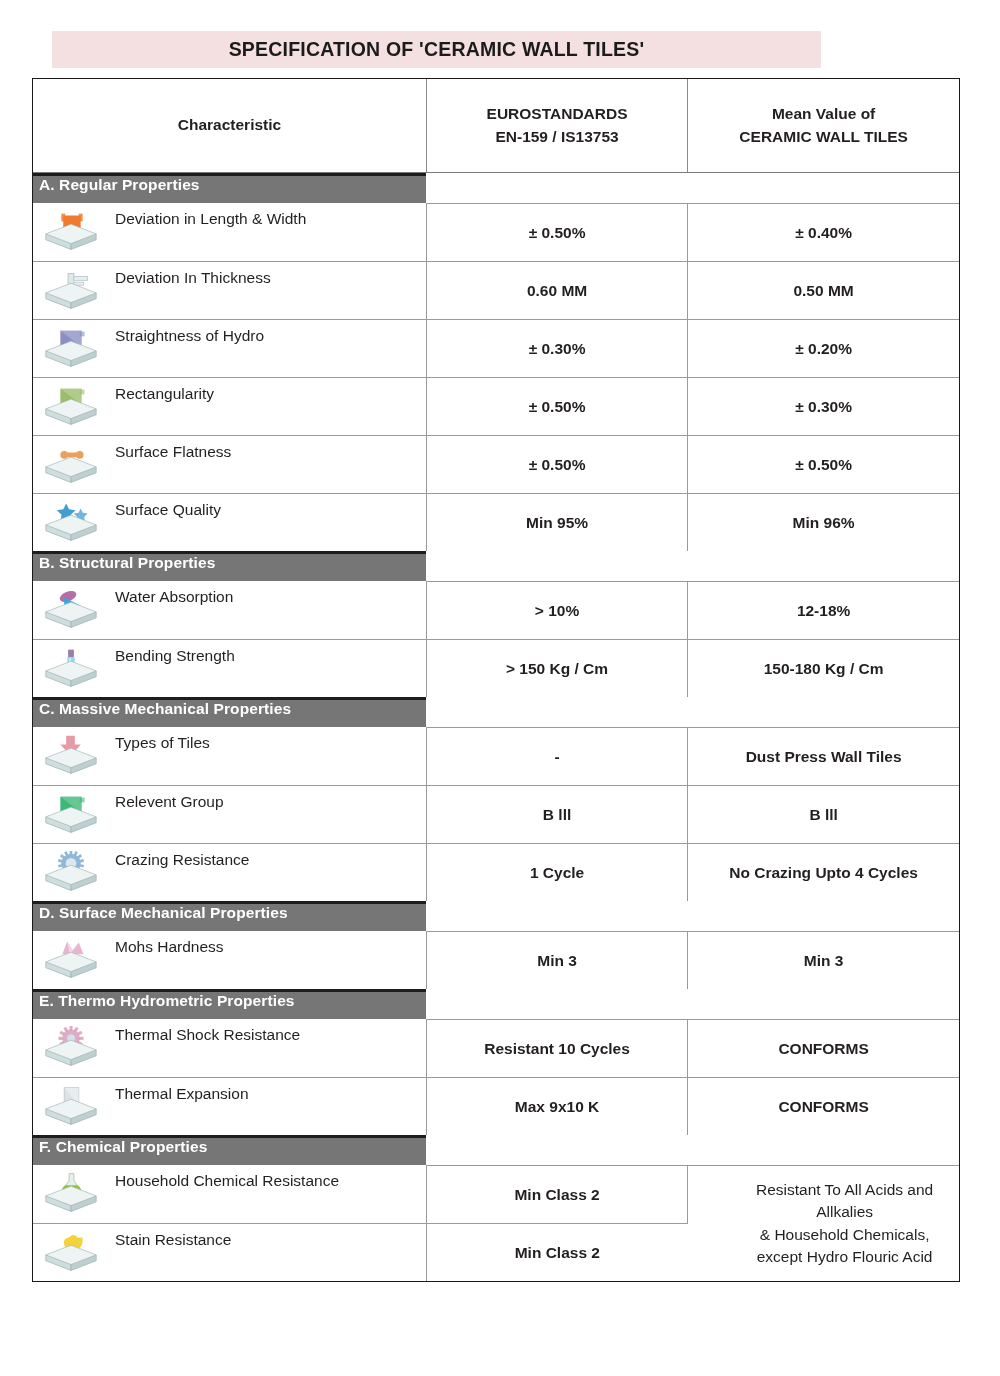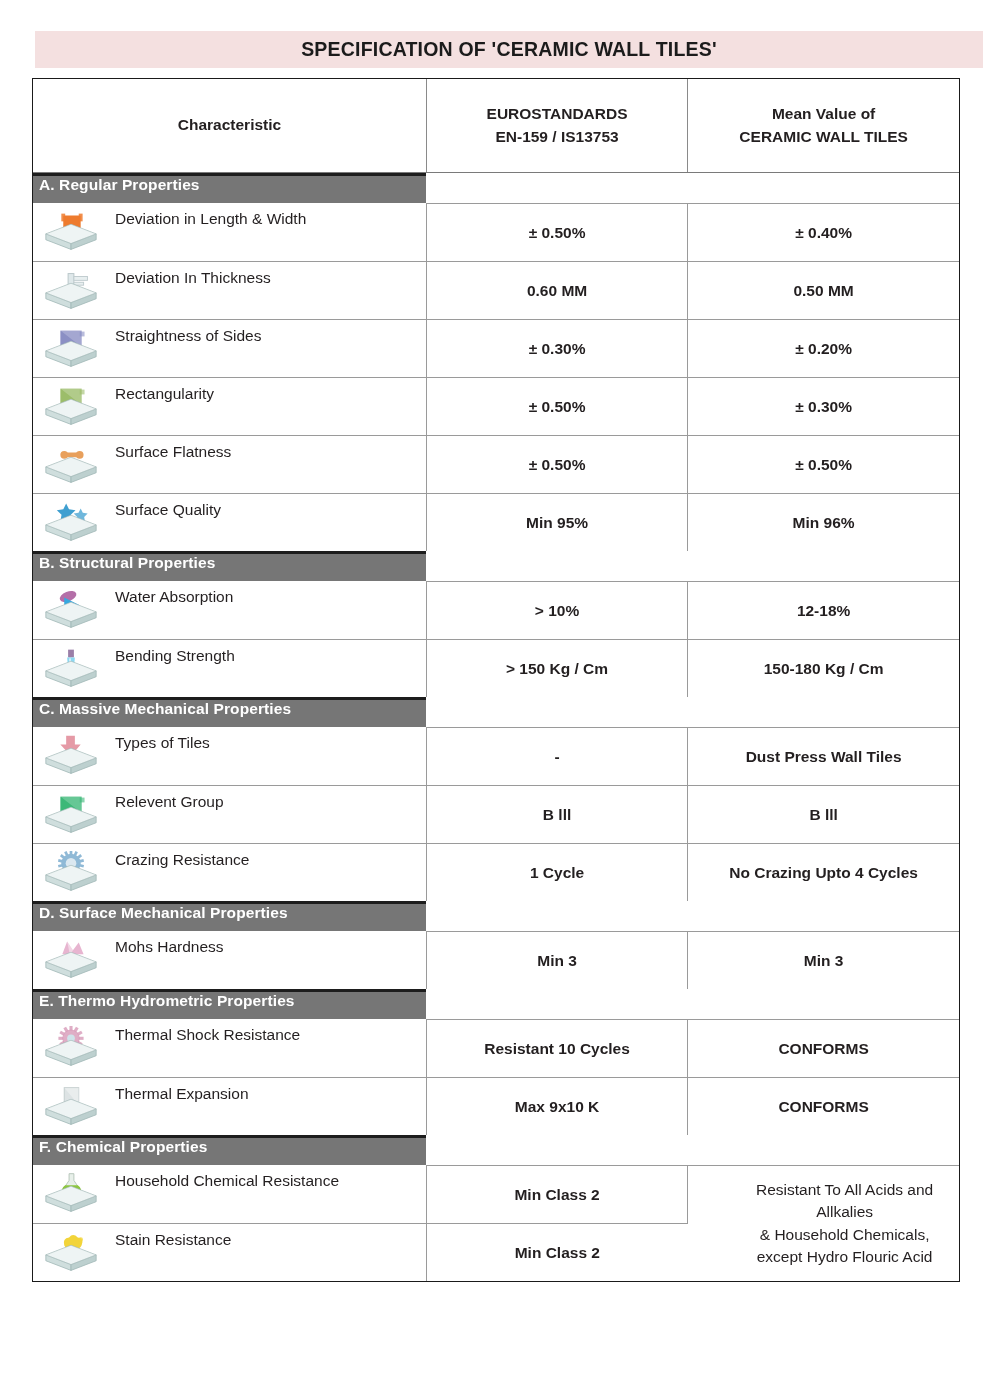--- a/index.html
+++ b/index.html
@@ -17,23 +17,23 @@
   .page {
     position: relative;
     width: 1000px;
     height: 1376px;
     box-sizing: border-box;
   }
 
   
   .title-banner {
     position: absolute;
-    left: 35px;
+    left: 52px;
     top: 31px;
-    width: 948px;
+    width: 769px;
     height: 37px;
     background: #f4e0e0;
     display: flex;
     align-items: center;
     justify-content: center;
   }
   .title-banner .title-text {
     font-size: 19.5px;
     font-weight: bold;
     letter-spacing: 0.2px;
@@ -222,21 +222,21 @@
              <path d="M20 3 L42 3 L42 20 Z" fill="#ffffff" opacity=".22"></path>
              <rect x="40" y="4" width="5" height="5" fill="#8b8fc4" opacity=".6"></rect>
                   </g>
     <g>
       <path d="M31 14 L57 24 L31 34 L5 24 Z" fill="#e7efef" stroke="#9fb6b5" stroke-width="0.8"></path>
       <path d="M5 24 L31 34 L31 40 L5 30 Z" fill="#cfdedd" stroke="#9fb6b5" stroke-width="0.8"></path>
       <path d="M57 24 L31 34 L31 40 L57 30 Z" fill="#bdd0cf" stroke="#9fb6b5" stroke-width="0.8"></path>
       <path d="M31 14 L57 24 L31 34 L5 24 Z" fill="#ffffff" opacity=".30"></path>
     </g>
   </svg>
-          <span class="char-label">Straightness of Sides</span>
+          <span class="char-label">Straightness of Hydro</span>
         </div>
       </td>
       <td class="val-cell">± 0.30%</td>
       <td class="val-cell">± 0.20%</td>
     </tr>
           <tr class="data">
       <td class="char-cell">
         <div class="char-inner">
           <svg class="tile-icon" viewBox="0 0 62 44">
     <g>

